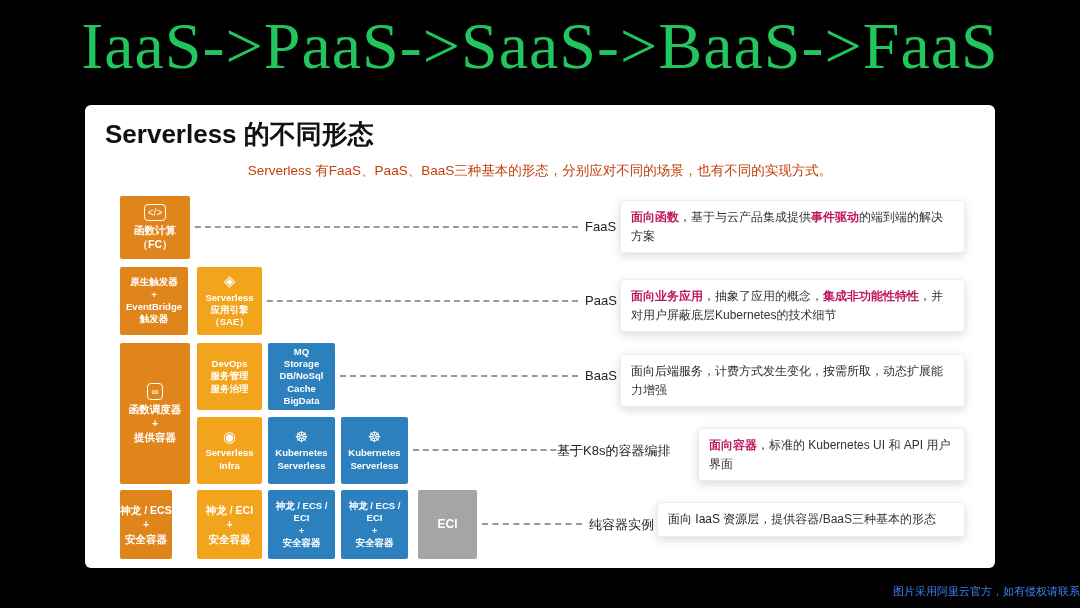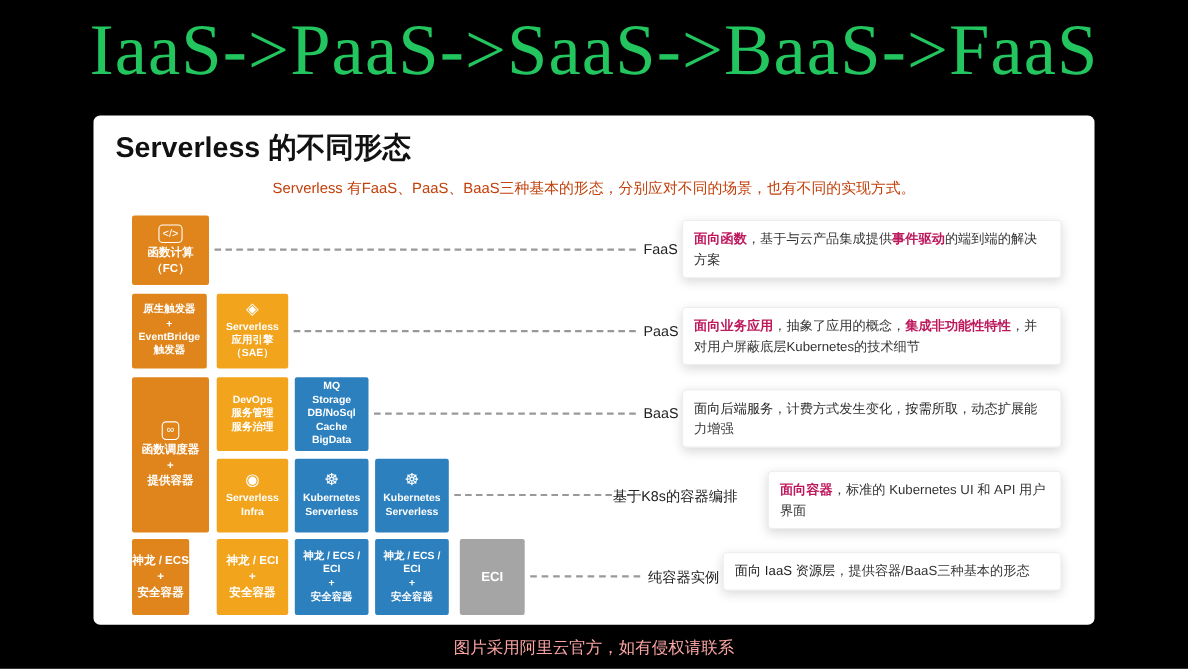--- a/index.html
+++ b/index.html
@@ -24,21 +24,21 @@
   .framed{border:1.5px solid #fff;border-radius:4px;padding:0 3px;font-size:10px;line-height:1.5}
 
   .dash{position:absolute;border-top:2px dashed #999;height:0}
   .row-label{position:absolute;font-size:13px;font-weight:normal;color:#222;white-space:nowrap}
 
   .card{position:absolute;background:#fff;border:1px solid #eee;border-radius:4px;
     box-shadow:0 3px 10px rgba(0,0,0,.15);padding:7px 10px;font-size:12px;color:#333;line-height:1.55}
   .seg-orange{color:#be185d;font-weight:bold}
   .seg-bold{color:#222;font-weight:normal}
 
-  .footer{position:absolute;bottom:9px;left:0;width:100%;text-align:center;color:#fca5a5;font-size:15px}
+  .footer{position:absolute;bottom:9px;left:0;width:100%;text-align:right;color:#3b82f6;font-size:11px}
 </style>
 </head>
 <body>
 
 <div class="slide-title">IaaS-&gt;PaaS-&gt;SaaS-&gt;BaaS-&gt;FaaS</div>
 
 <div class="panel">
   <div class="heading">Serverless 的不同形态</div>
   <div class="subtitle">Serverless 有FaaS、PaaS、BaaS三种基本的形态，分别应对不同的场景，也有不同的实现方式。</div>
 

